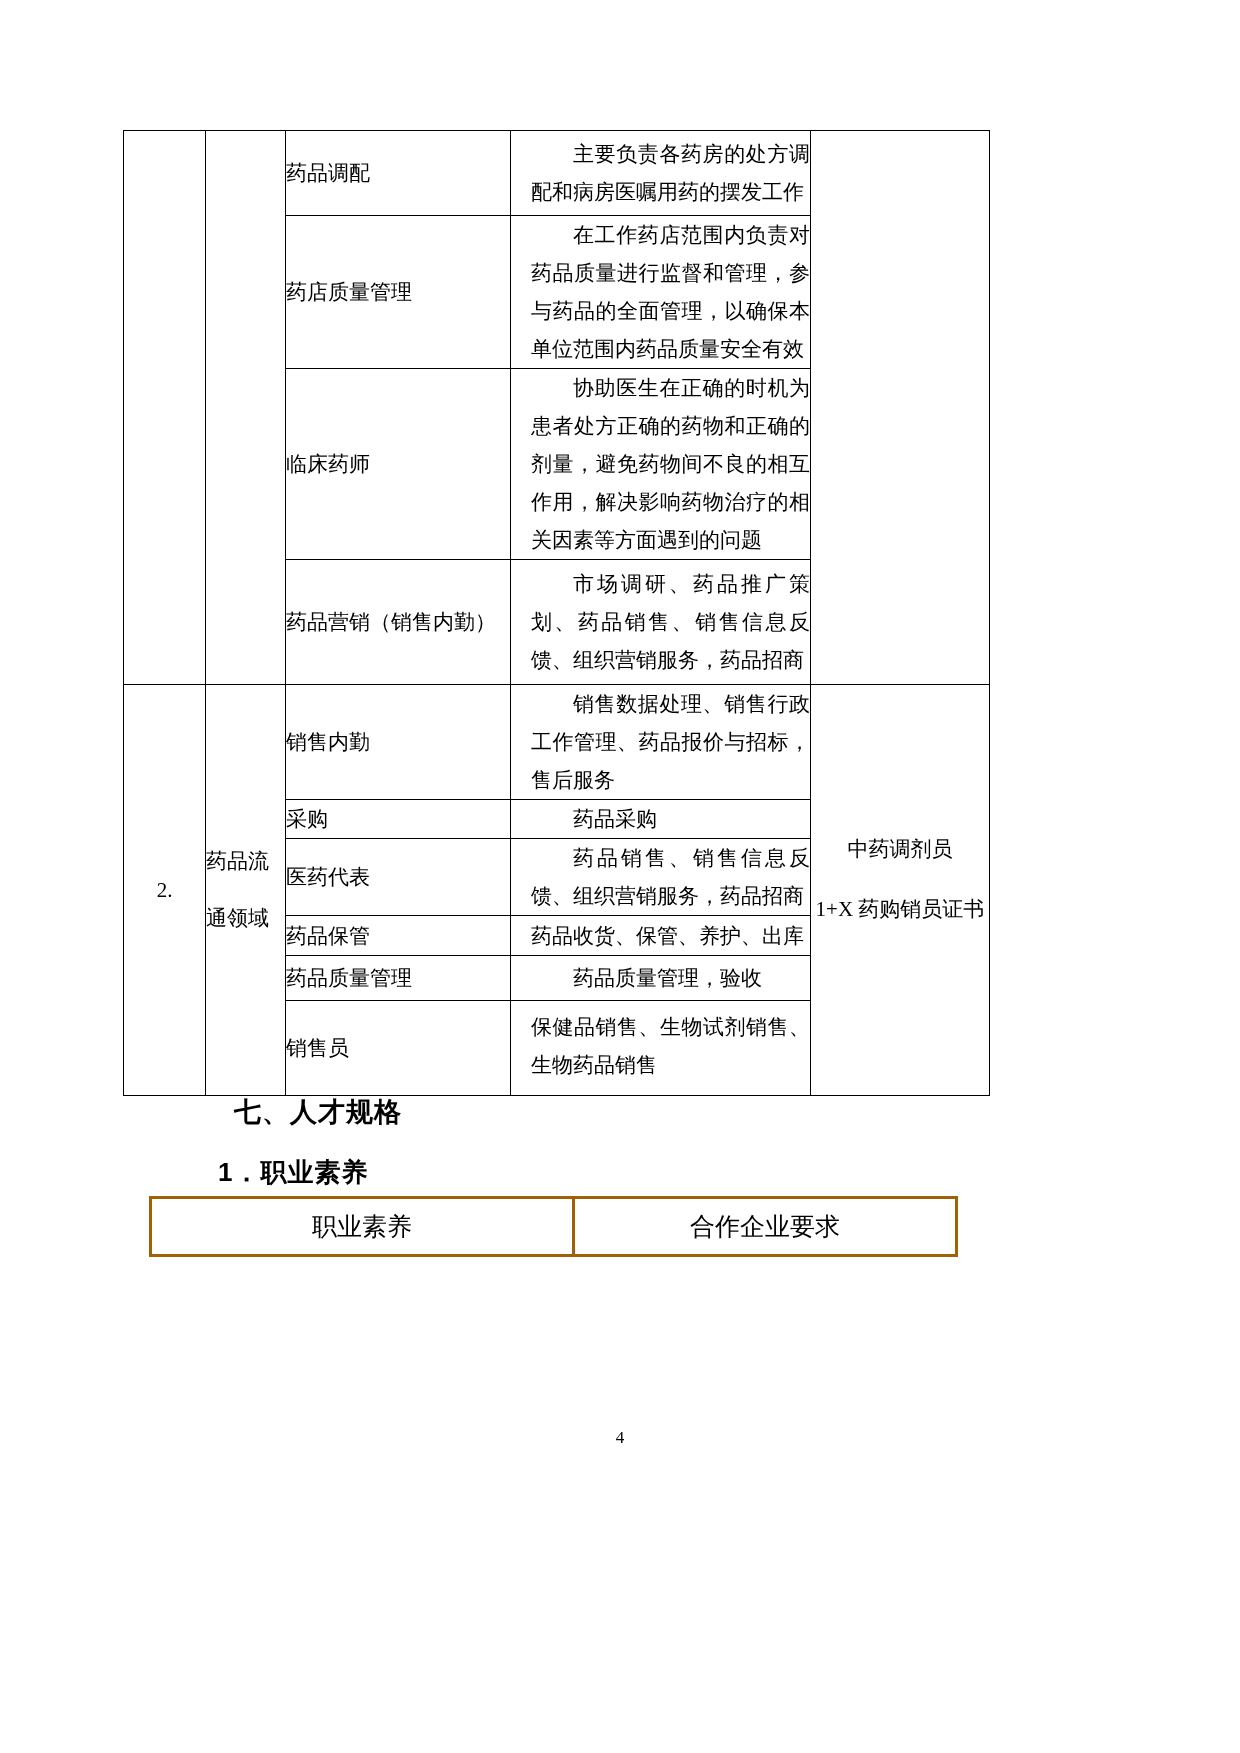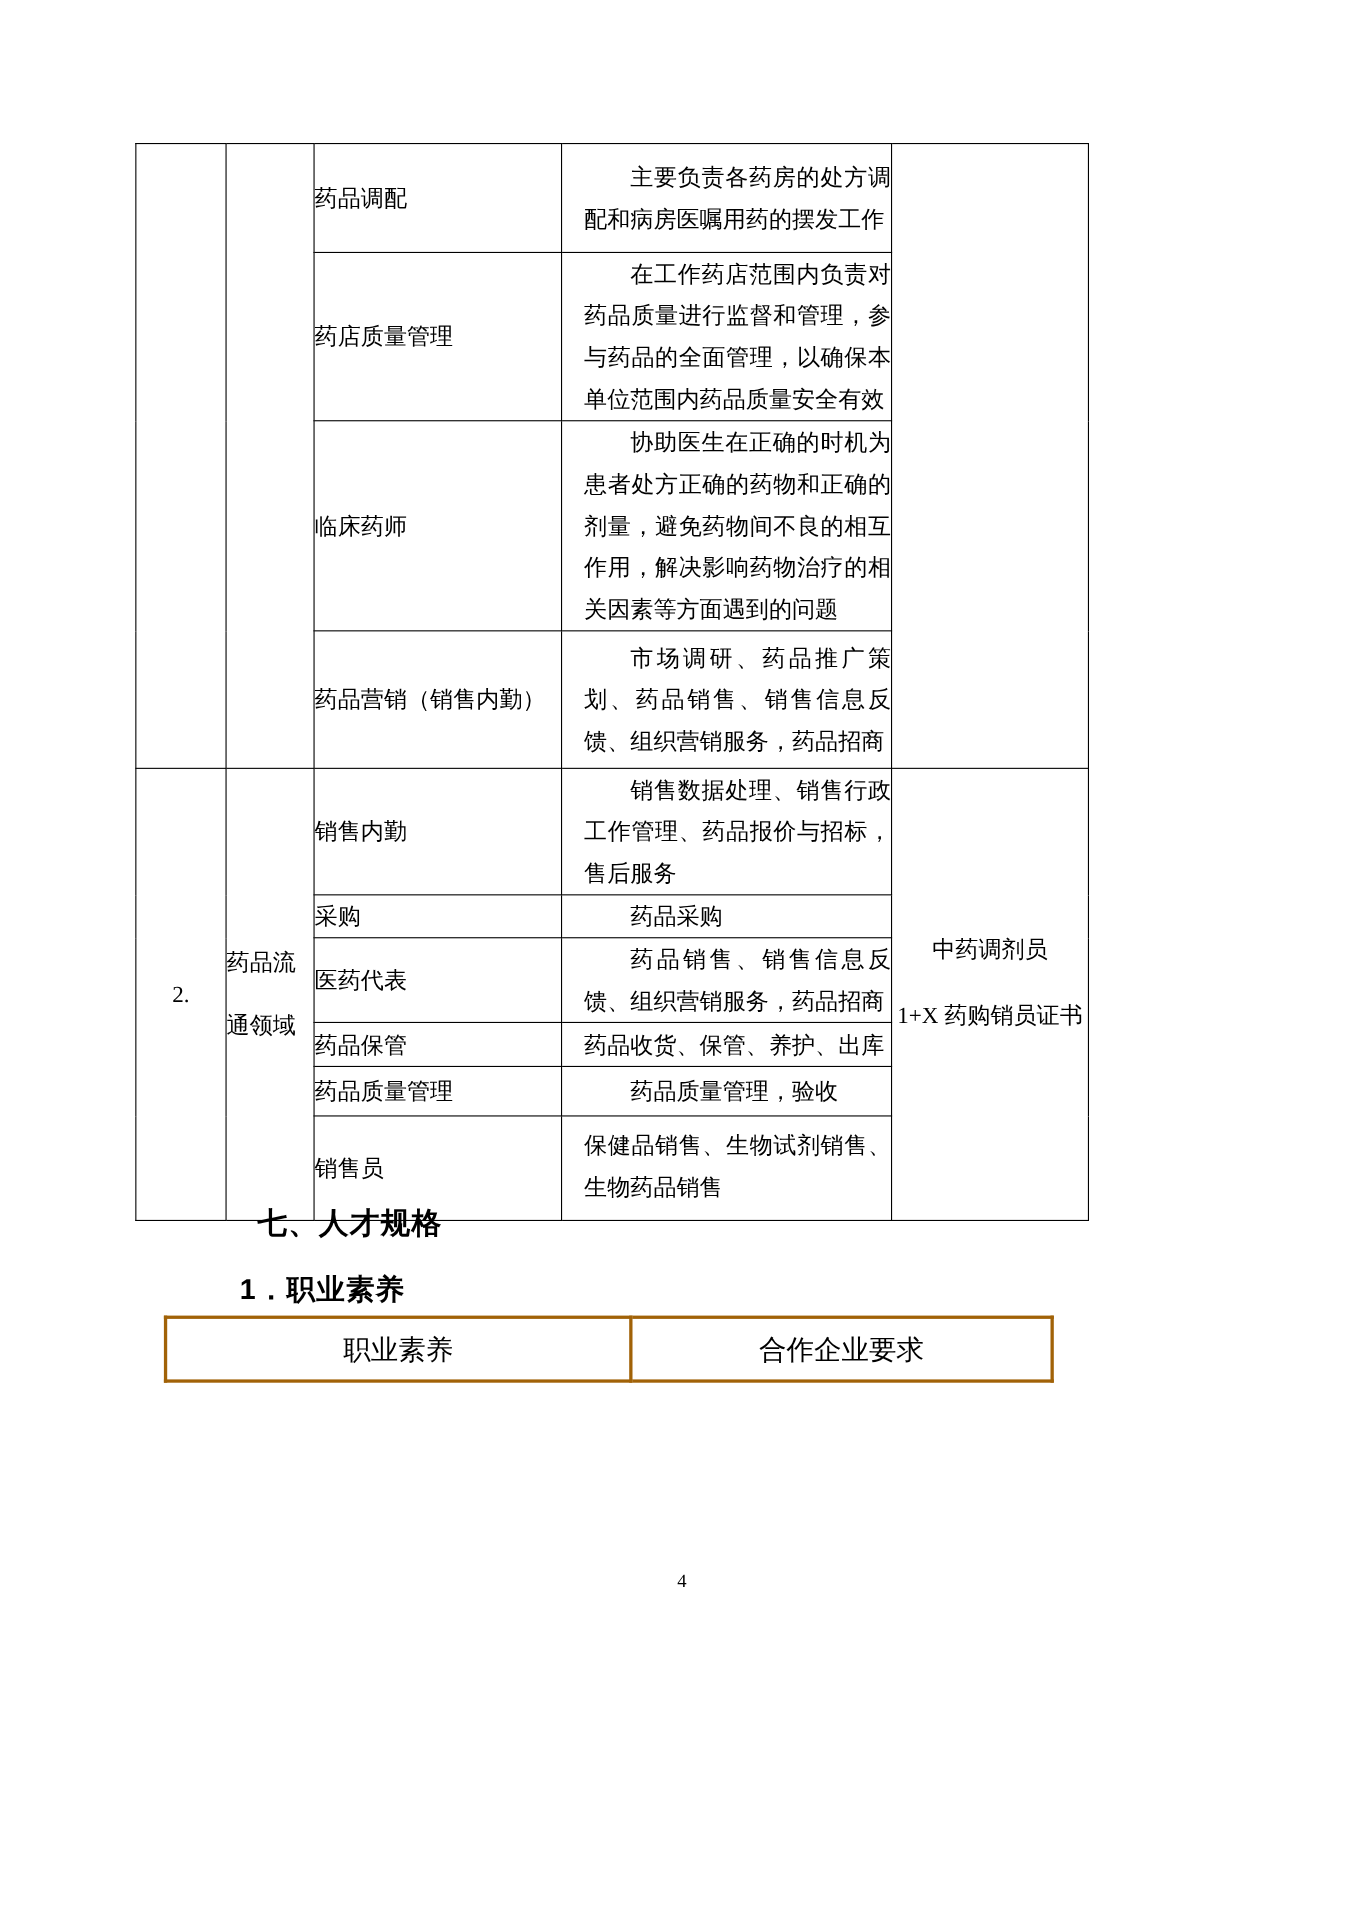--- a/index.html
+++ b/index.html
@@ -112,21 +112,21 @@
 
   <table class="jobs-table">
     <colgroup>
       <col style="width:82px">
       <col style="width:80px">
       <col style="width:225px">
       <col style="width:300px">
       <col style="width:179px">
     </colgroup>
     <tbody>
-      <tr style="height:99px">
+      <tr style="height:85px">
         <td rowspan="4"></td>
         <td rowspan="4"></td>
         <td class="cell-job">药品调配</td>
         <td class="cell-desc">
           <div class="para indent">主要负责各药房的处方调配和病房医嘱用药的摆发工作</div>
         </td>
         <td rowspan="4"></td>
       </tr>
       <tr style="height:152px">
         <td class="cell-job">药店质量管理</td>

